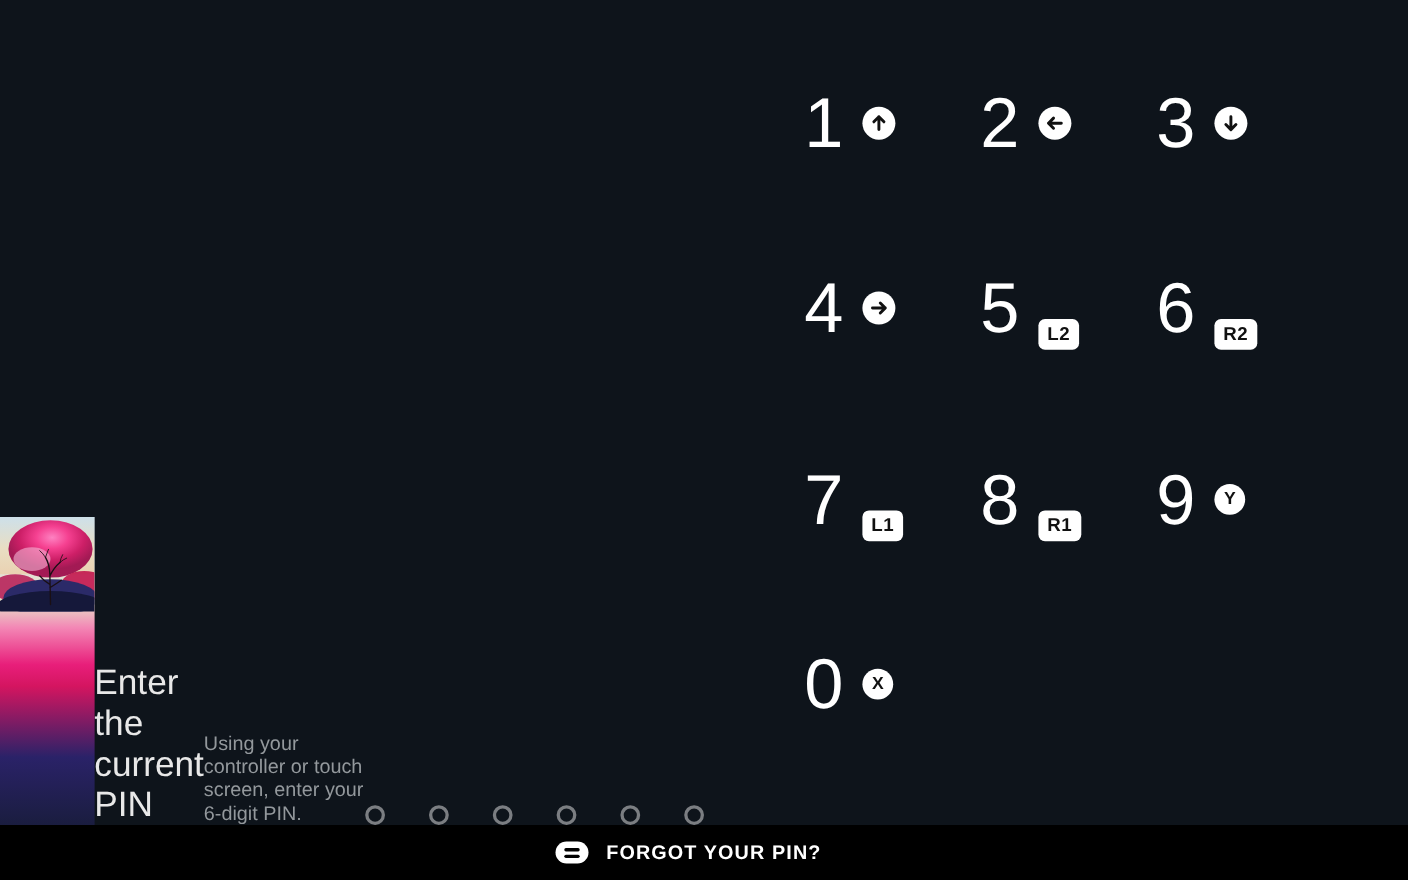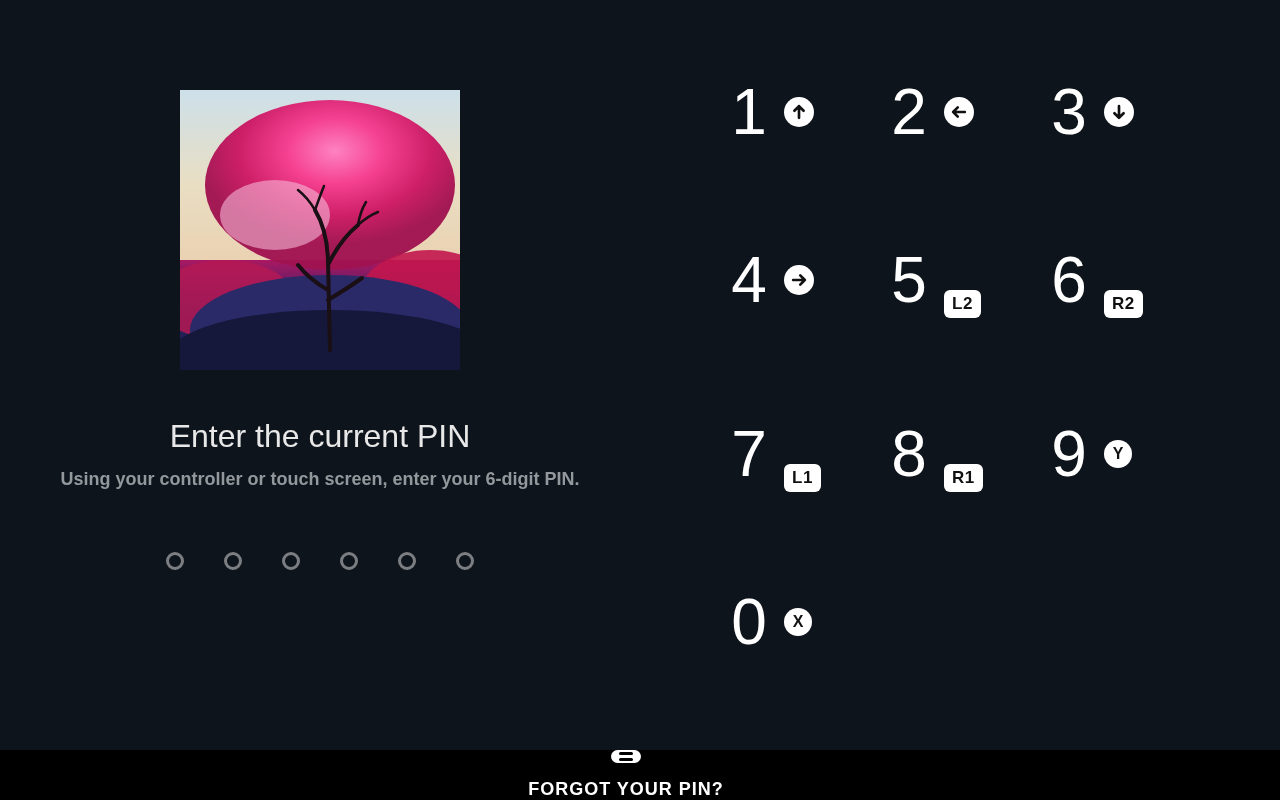--- a/index.html
+++ b/index.html
@@ -11,43 +11,43 @@
     position: relative;
   }
   .main {
     display: flex;
     width: 100%;
     height: 750px;
   }
   .left-pane {
     width: 50%;
     display: flex;
-    flex-direction: column;
-    align-items: center;
+    flex-direction: row;
+    align-items: flex-end;
     padding-top: 90px;
   }
   .avatar {
     width: 280px;
     height: 280px;
     background: linear-gradient(180deg, #d8e6ed 0%, #e8ddc8 28%, #f386b5 36%, #e81e7a 48%, #d41560 55%, #2a2268 78%, #1a1d3f 100%);
     position: relative;
     overflow: hidden;
   }
   .avatar svg { position: absolute; inset: 0; }
   .title {
     margin-top: 48px;
     font-size: 32px;
     font-weight: 500;
     color: #e8e8e8;
   }
   .subtitle {
     margin-top: 14px;
     font-size: 18px;
     color: #93989c;
-    font-weight: 700;
+    font-weight: 400;
   }
   .pin-dots {
     margin-top: 62px;
     display: flex;
     gap: 40px;
   }
   .pin-dot {
     width: 18px;
     height: 18px;
     border-radius: 50%;
@@ -117,24 +117,23 @@
   }
   .footer {
     position: absolute;
     bottom: 0;
     left: 0;
     right: 0;
     height: 50px;
     background: #000;
     display: flex;
     align-items: center;
-    justify-content: flex-start;
+    justify-content: center;
     padding-right: 28px;
     gap: 16px;
-    flex-direction: column;
   }
   .footer-icon {
     width: 30px;
     height: 20px;
     background: #fff;
     border-radius: 10px;
     display: flex;
     flex-direction: column;
     align-items: center;
     justify-content: center;

